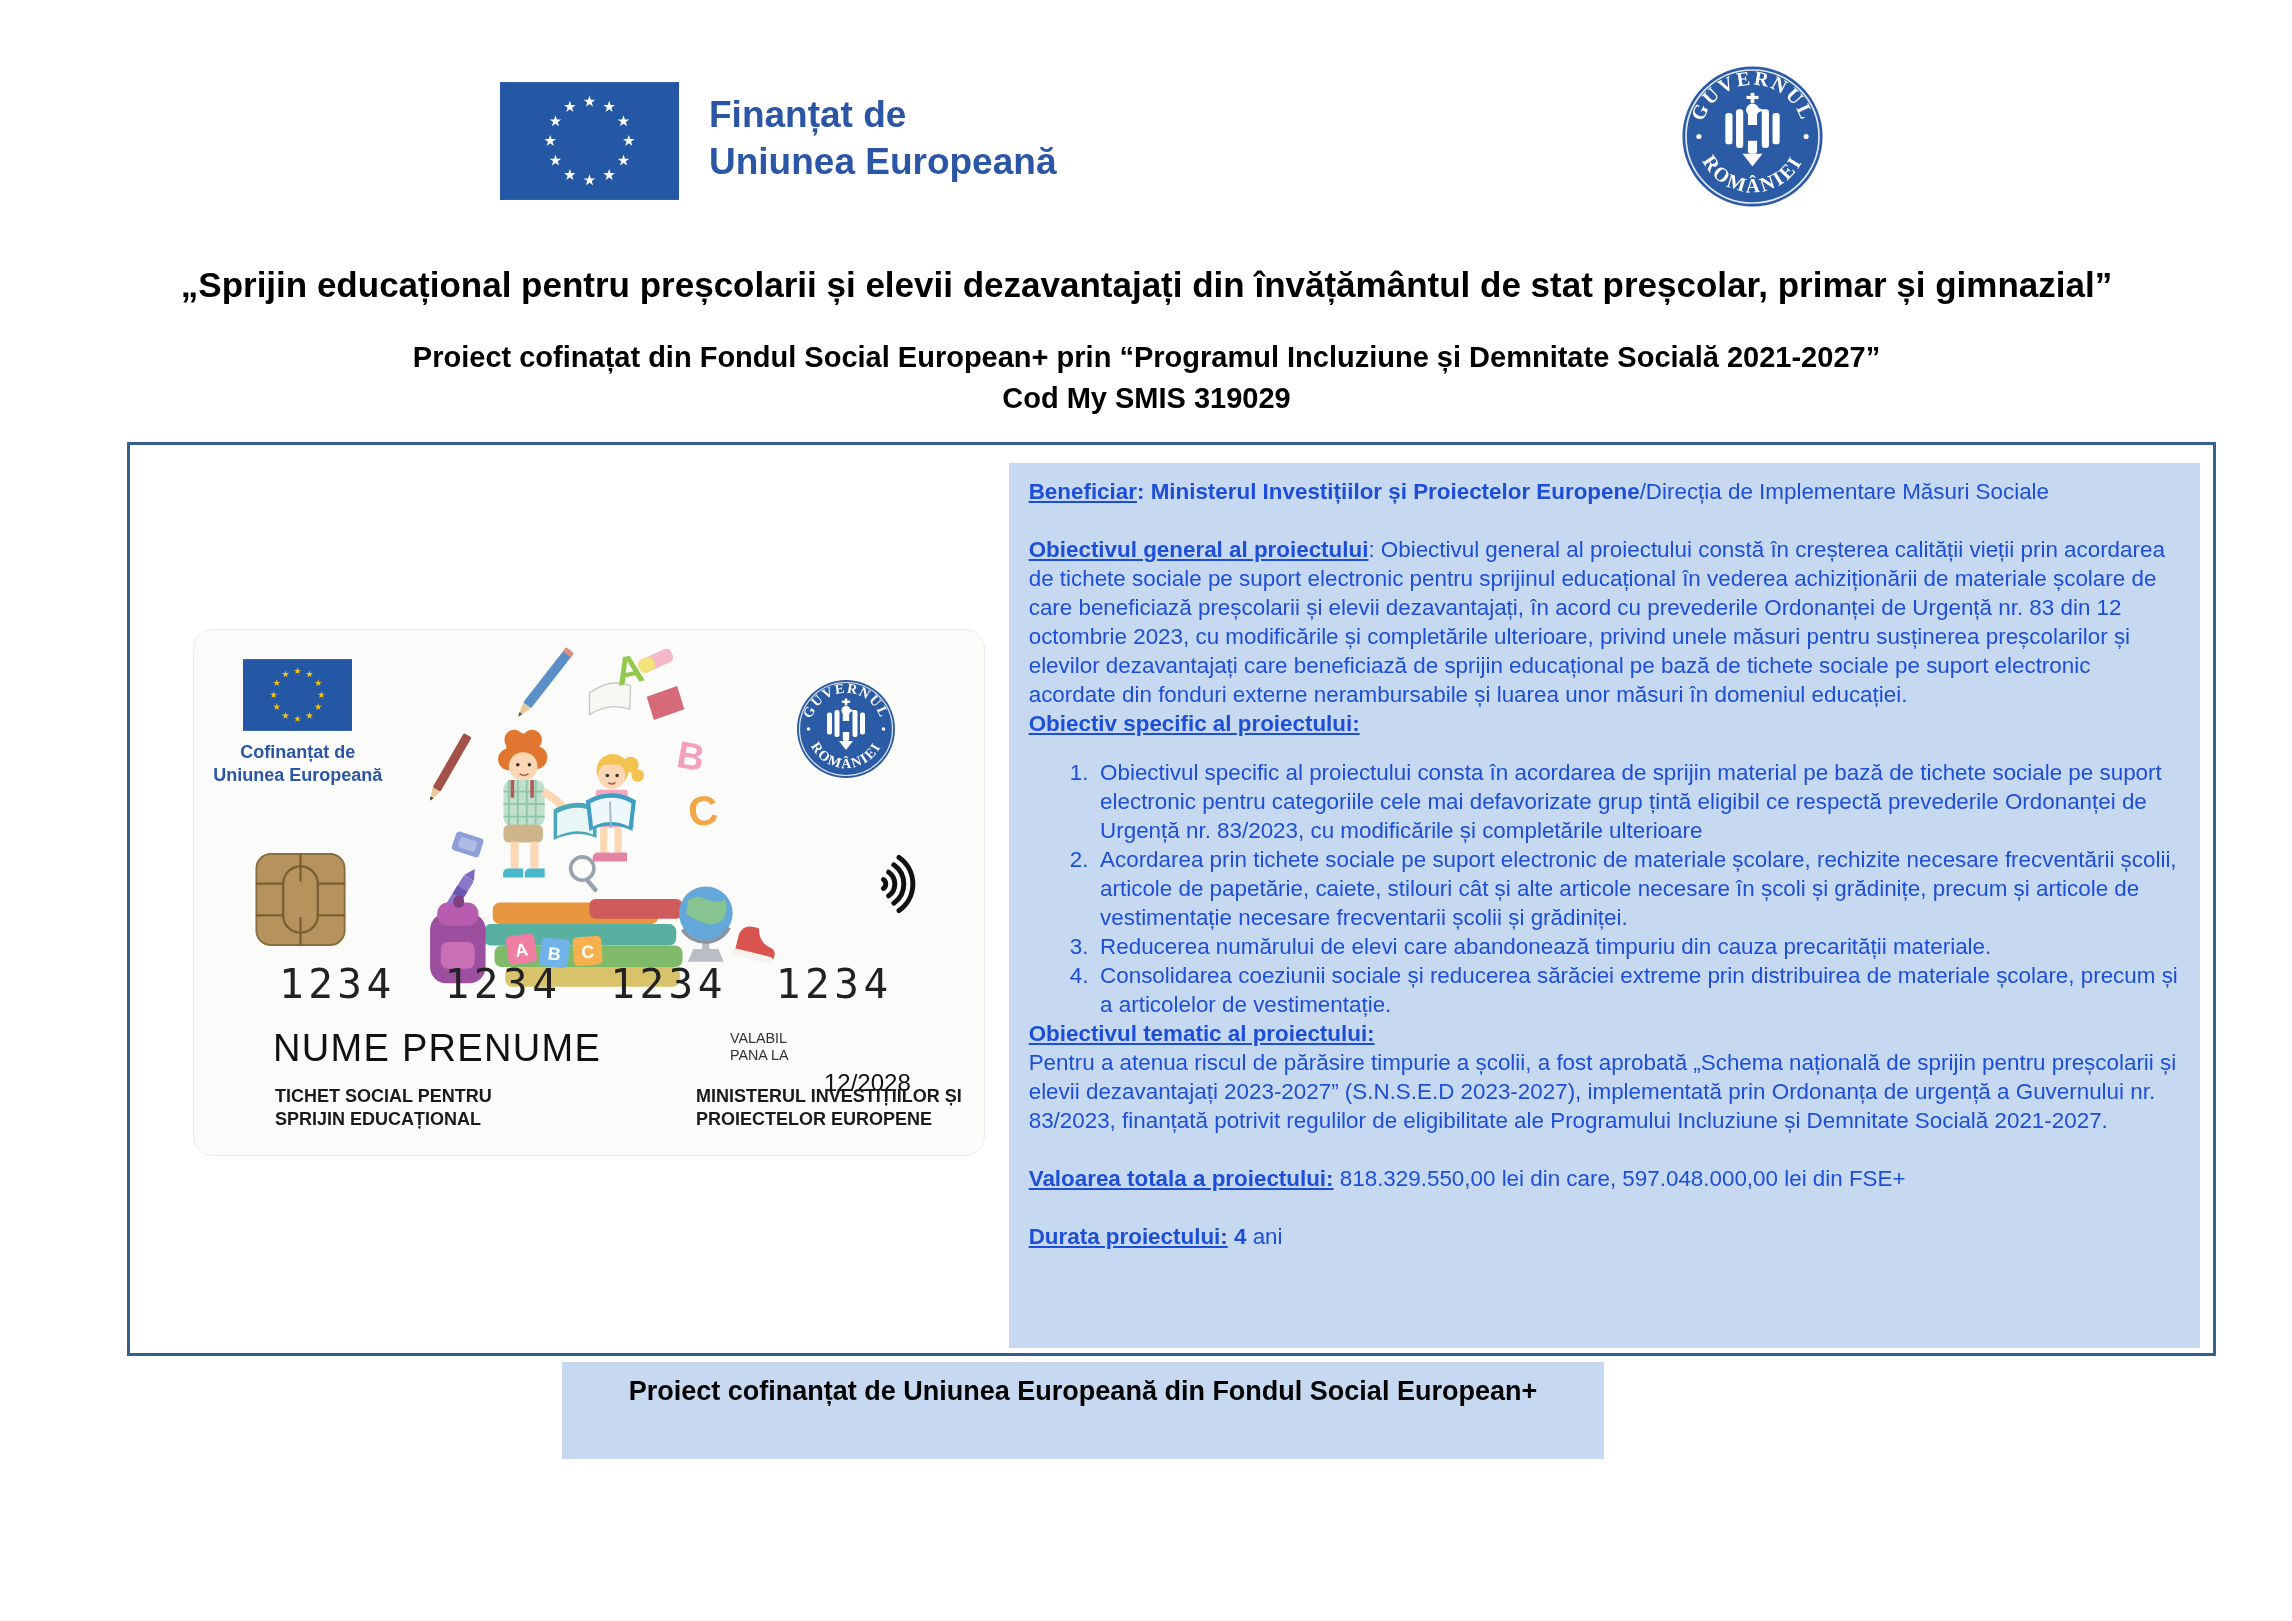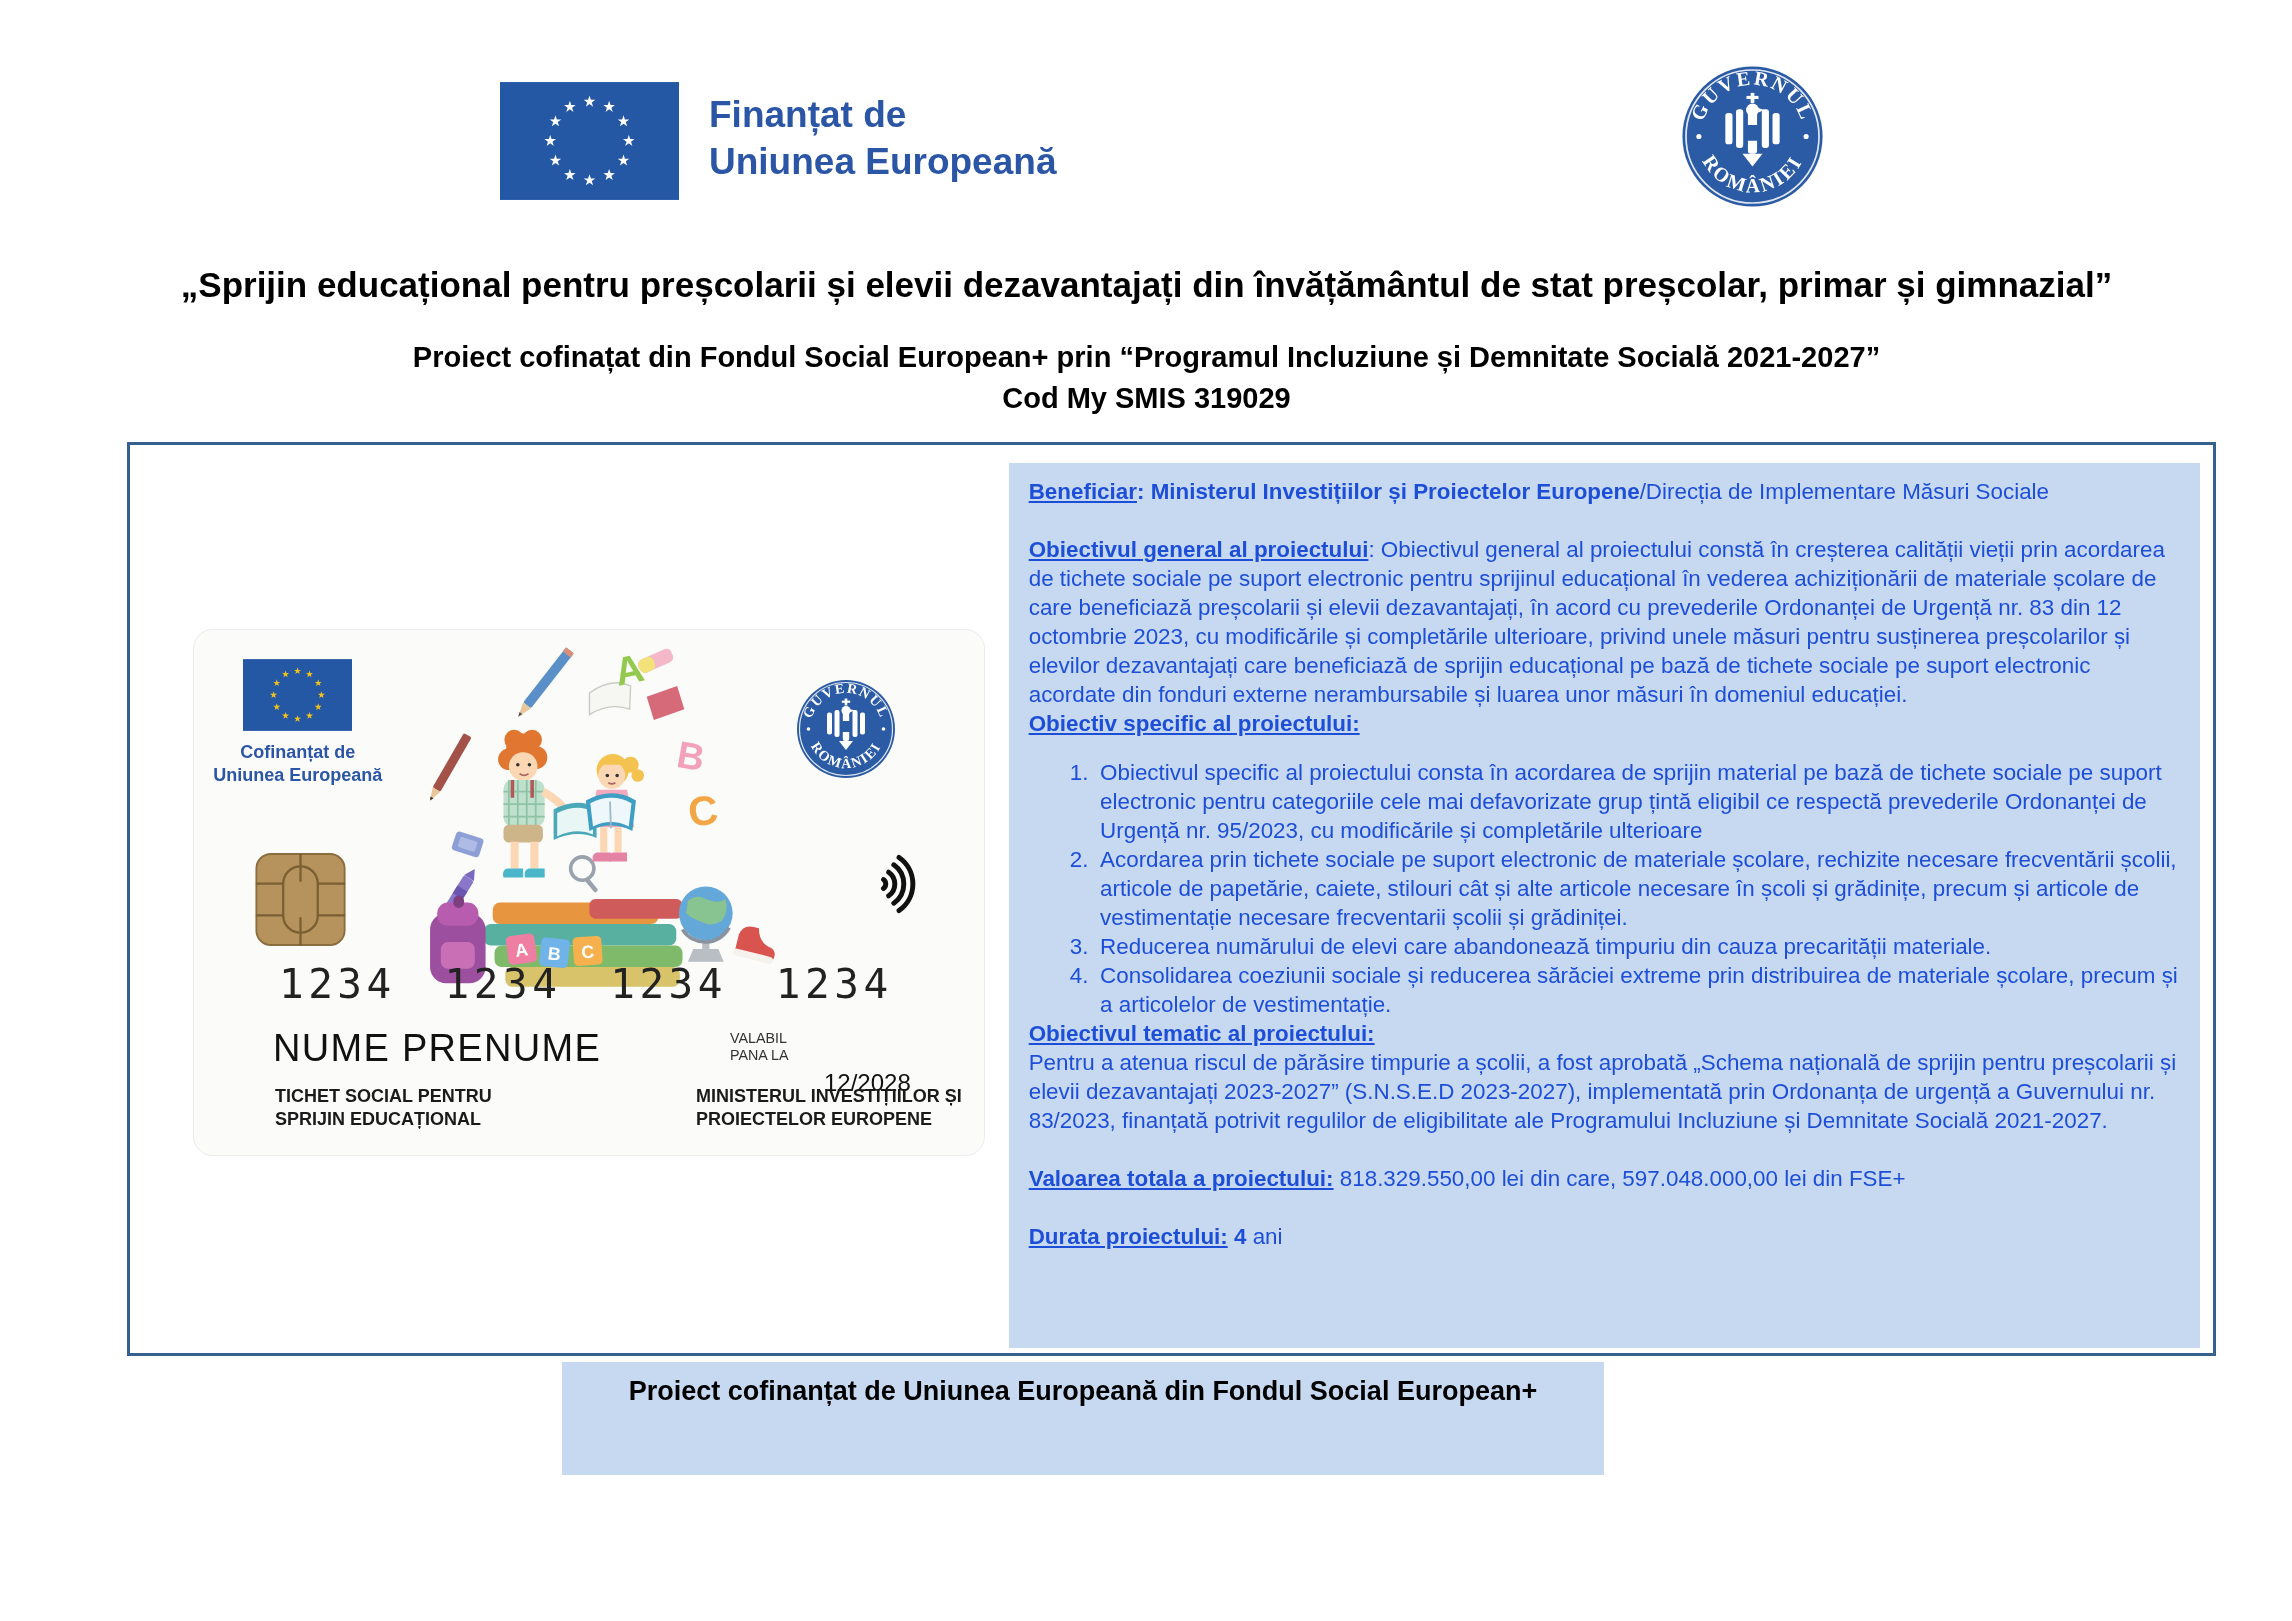--- a/index.html
+++ b/index.html
@@ -34,21 +34,21 @@
   .cap-right{left:502px;}
   
   .panel{position:absolute;left:879px;top:18px;width:1191px;height:885px;box-sizing:border-box;background:#c6d9f0;padding:14.3px 18px 0 19.7px;font-size:22.4px;line-height:29px;color:#1d4ed8;}
   .panel p{margin:0;}
   .bu{font-weight:bold;text-decoration:underline;}
   .gap-after{margin-bottom:29px !important;}
   .mt{margin-top:29px !important;}
   .panel ol{margin:19.7px 0 0 0;padding-left:66px;}
   .panel li{padding-left:5.4px;}
   
-  .footer-banner{position:absolute;left:562px;top:1362px;width:1042px;height:113px;background:#c6d9f0;box-sizing:border-box;padding:10.7px 52px 0;text-align:center;font-weight:bold;font-size:27px;line-height:36px;color:#000;}
+  .footer-banner{position:absolute;left:562px;top:1362px;width:1042px;height:97px;background:#c6d9f0;box-sizing:border-box;padding:10.7px 52px 0;text-align:center;font-weight:bold;font-size:27px;line-height:36px;color:#000;}
   .defs-holder{position:absolute;width:0;height:0;overflow:hidden;}
 </style>
 </head>
 <body>
 
 <svg class="defs-holder" aria-hidden="true">
   <defs>
     <polygon id="star5" points="0,-7 1.59,-2.18 6.66,-2.16 2.57,0.83 4.11,5.66 0,2.7 -4.11,5.66 -2.57,0.83 -6.66,-2.16 -1.59,-2.18"></polygon>
     <path id="seal-arc-top" d="M14 50 A36 36 0 0 1 86 50"></path>
     <path id="seal-arc-bot" d="M11 50 A39 39 0 0 0 89 50"></path>
@@ -284,21 +284,21 @@
   </div>
 
   <div class="panel">
     <p class="gap-after"><span class="bu">Beneficiar</span><b>: Ministerul Investițiilor și Proiectelor Europene</b><span>/Direcția de Implementare Măsuri Sociale</span></p>
 
     <p><span class="bu">Obiectivul general al proiectului</span><span>: Obiectivul general al proiectului constă în creșterea calității vieții prin acordarea de tichete sociale pe suport electronic pentru sprijinul educațional în vederea achiziționării de materiale școlare de care beneficiază preșcolarii și elevii dezavantajați, în acord cu prevederile Ordonanței de Urgență nr. 83 din 12 octombrie 2023, cu modificările și completările ulterioare, privind unele măsuri pentru susținerea preșcolarilor și elevilor dezavantajați care beneficiază de sprijin educațional pe bază de tichete sociale pe suport electronic acordate din fonduri externe nerambursabile și luarea unor măsuri în domeniul educației.</span></p>
 
     <p><span class="bu">Obiectiv specific al proiectului:</span></p>
 
     <ol>
-      <li>Obiectivul specific al proiectului consta în acordarea de sprijin material pe bază de tichete sociale pe suport electronic pentru categoriile cele mai defavorizate grup țintă eligibil ce respectă prevederile Ordonanței de Urgență nr. 95/2023, cu modificările și completările ulterioare</li>
+      <li>Obiectivul specific al proiectului consta în acordarea de sprijin material pe bază de tichete sociale pe suport electronic pentru categoriile cele mai defavorizate grup țintă eligibil ce respectă prevederile Ordonanței de Urgență nr. 83/2023, cu modificările și completările ulterioare</li>
       <li>Acordarea prin tichete sociale pe suport electronic de materiale școlare, rechizite necesare frecventării școlii, articole de papetărie, caiete, stilouri  cât și alte articole necesare în școli și grădinițe, precum și articole de vestimentație necesare frecventarii școlii și grădiniței.</li>
       <li>Reducerea numărului de elevi care abandonează timpuriu din cauza precarității materiale.</li>
       <li>Consolidarea coeziunii sociale și reducerea sărăciei extreme prin distribuirea de materiale școlare, precum și a articolelor de vestimentație.</li>
     </ol>
 
     <p><span class="bu">Obiectivul tematic al proiectului:</span></p>
     <p>Pentru a atenua riscul de părăsire timpurie a școlii, a fost aprobată „Schema națională de sprijin pentru preșcolarii și elevii dezavantajați 2023-2027” (S.N.S.E.D 2023-2027), implementată prin Ordonanța de urgență a Guvernului nr. 83/2023, finanțată potrivit regulilor de eligibilitate ale Programului Incluziune și Demnitate Socială 2021-2027.</p>
 
     <p class="mt"><span class="bu">Valoarea totala a proiectului:</span><span> 818.329.550,00 lei din care, 597.048.000,00 lei din FSE+</span></p>
 

